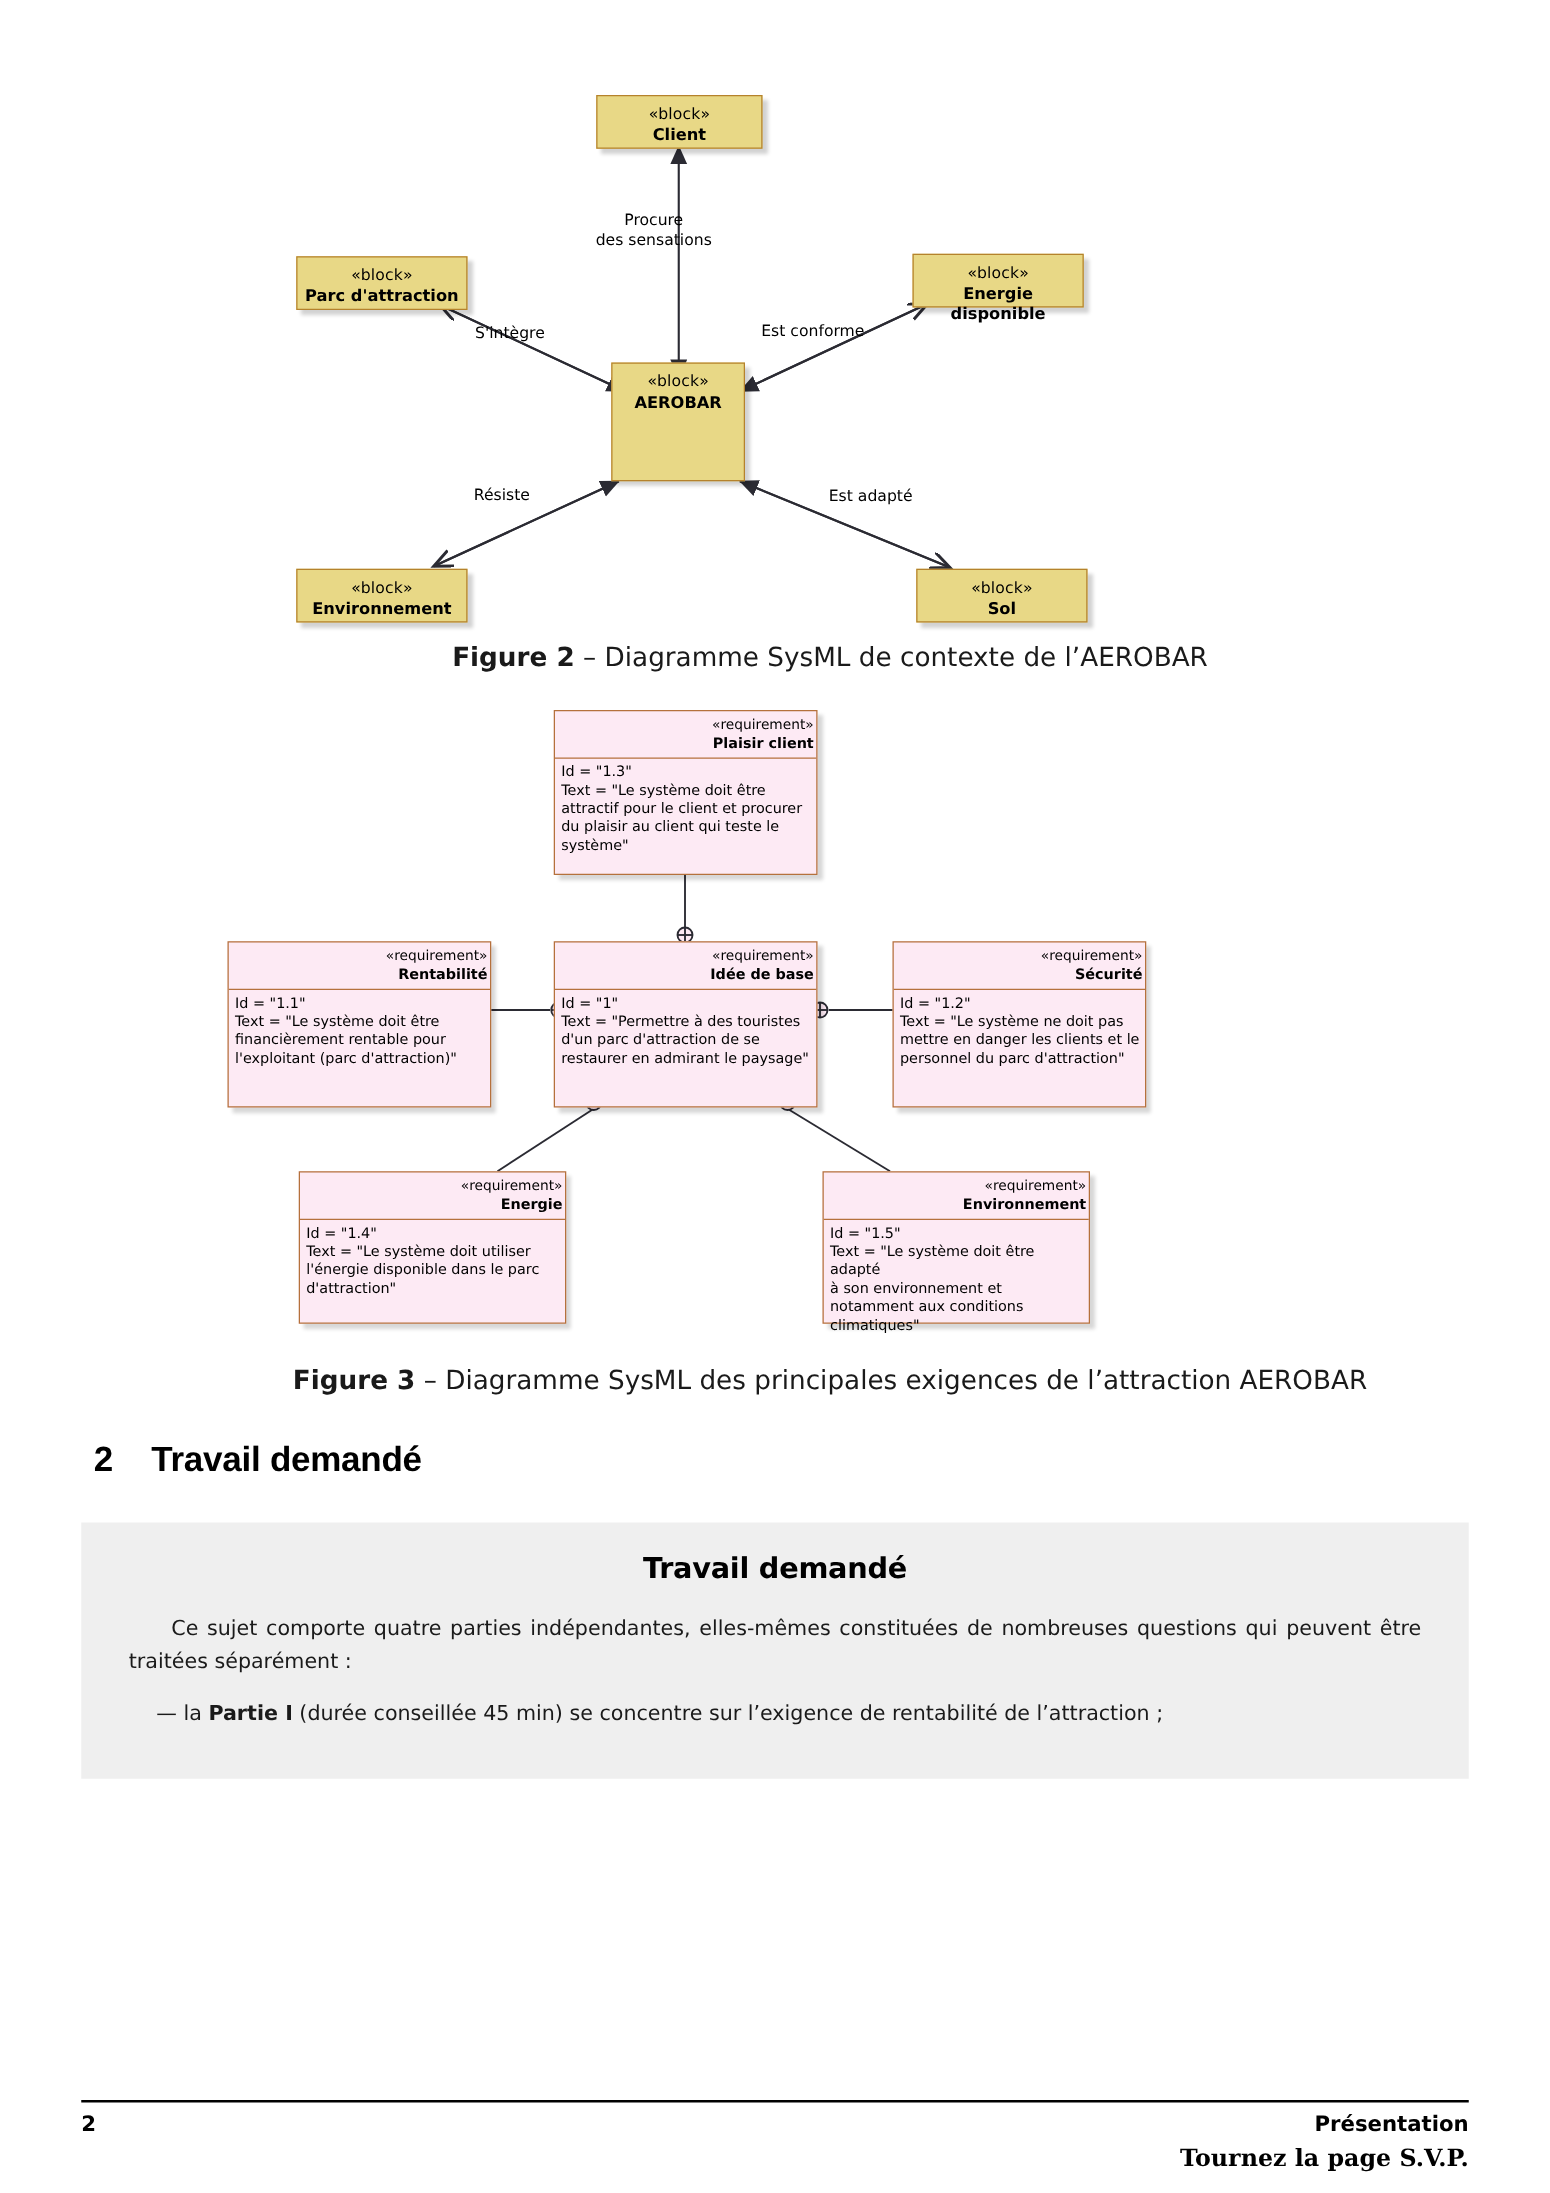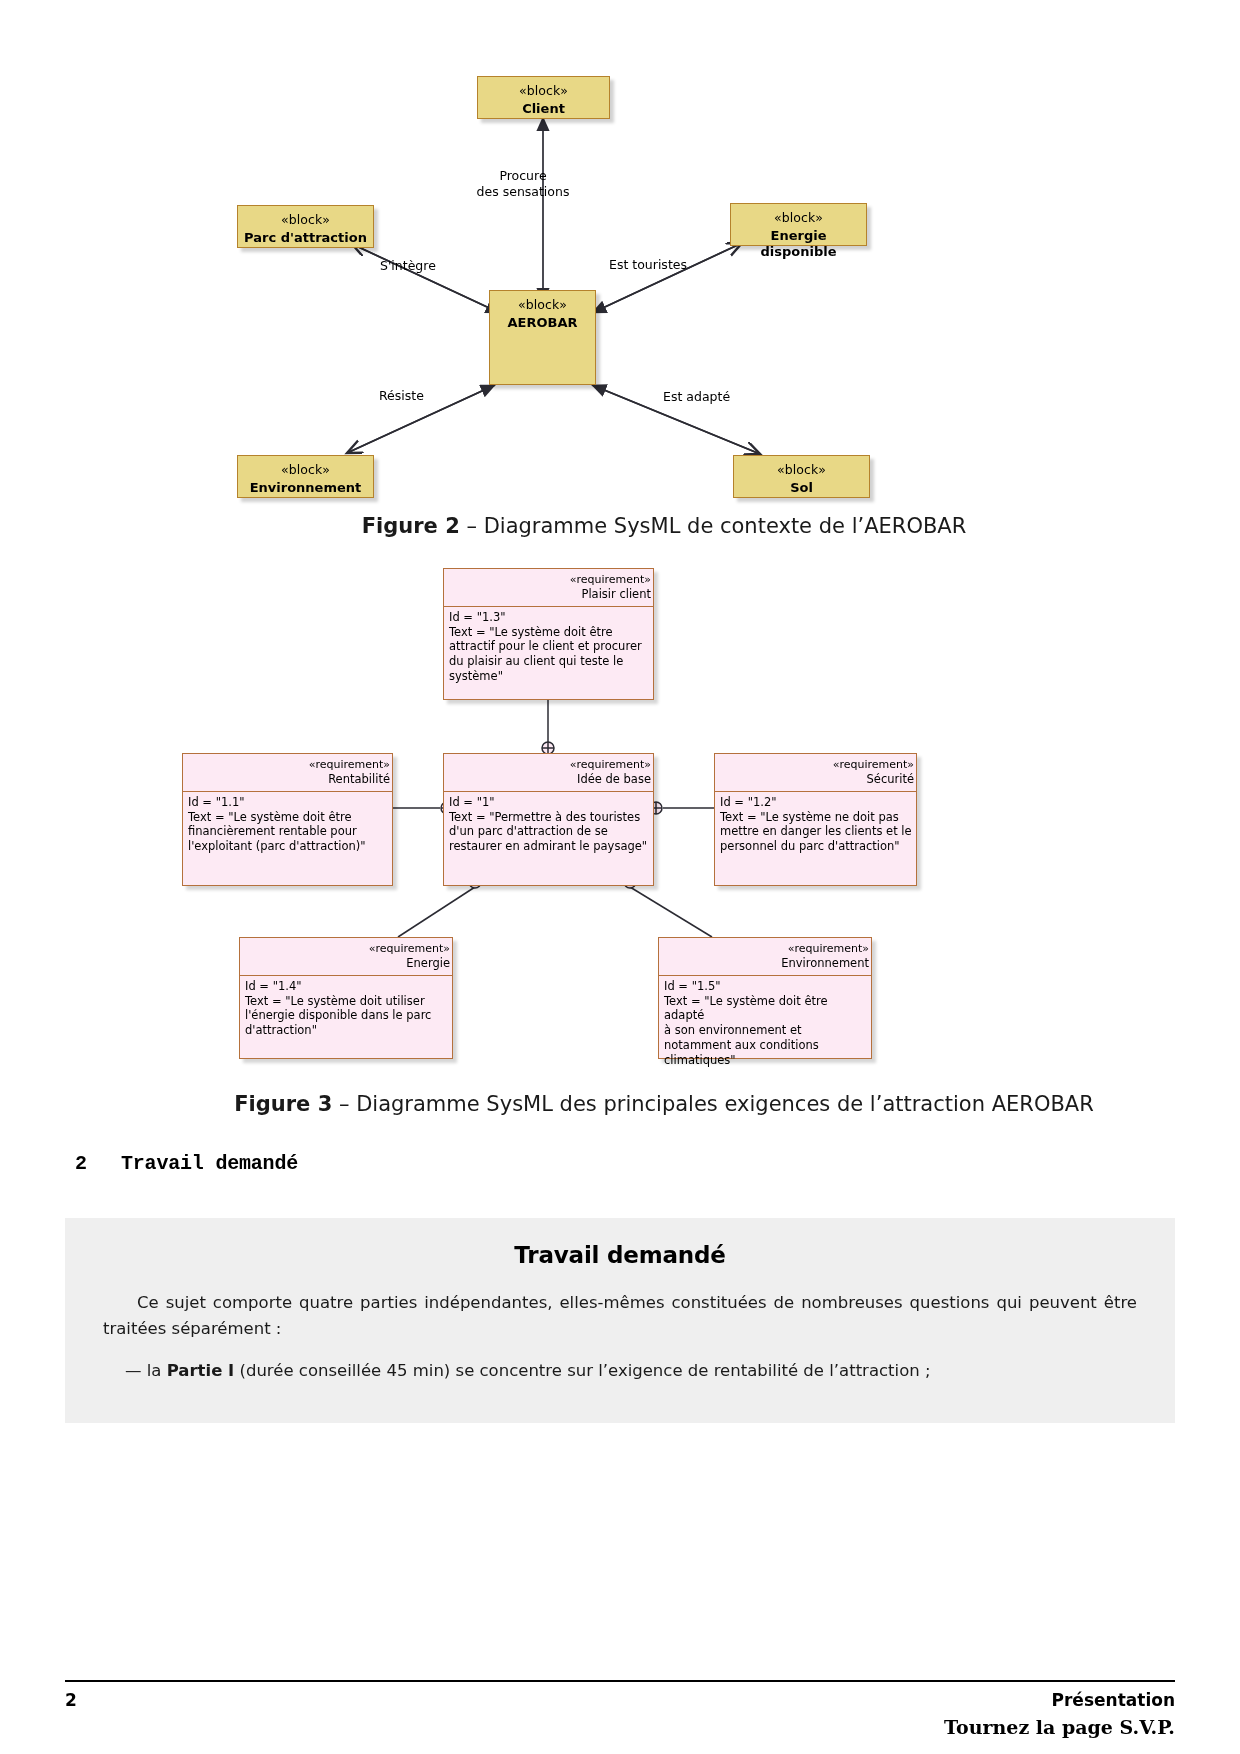--- a/index.html
+++ b/index.html
@@ -101,36 +101,36 @@
     padding: 4px 2px 5px 2px;
     border-bottom: 1.5px solid #b5713c;
   }
   .req .rstereo {
     display: block;
     font-size: 11px;
   }
   .req .rname {
     display: block;
     font-size: 11.5px;
-    font-weight: normal;
+    font-weight: bold;
     padding-top: 1px;
   }
   .req .rbody {
     padding: 3px 4px 4px 5px;
     font-size: 11.5px;
     line-height: 1.28;
     white-space: pre-line;
   }
 
   
   .sec-h {
     position: absolute;
-    font-family: Liberation Mono, monospace;
-    font-weight: bold;
-    font-size: 20px;
+    font-family: Liberation Sans, sans-serif;
+    font-weight: bold;
+    font-size: 28px;
     color: #000;
     letter-spacing: -0.2px;
   }
   .sec-h .num { display: inline-block; width: 46px; }
 
   
   .graybox {
     position: absolute;
     left: 65px;
     top: 1218px;
@@ -267,21 +267,21 @@
     </div>
 
     <div class="blk" style="left:733px; top:415px; width:137px; height:43px;">
       <span class="stereo">«block»</span>
       <span class="bname">Sol</span>
     </div>
 
     <div class="edgelabel" style="left:443px; top:128px; width:160px; white-space:pre-line;">Procure
 des sensations</div>
     <div class="edgelabel" style="left:380px; top:218px;">S'intègre</div>
-    <div class="edgelabel" style="left:609px; top:217px;">Est touristes</div>
+    <div class="edgelabel" style="left:609px; top:217px;">Est conforme</div>
     <div class="edgelabel" style="left:379px; top:348px;">Résiste</div>
     <div class="edgelabel" style="left:663px; top:349px;">Est adapté</div>
   </div>
 
   <div class="caption" style="top:514px;">
     <span class="cap-strong">Figure 2</span>
     <span>–</span>
     <span>Diagramme SysML de contexte de l’AEROBAR</span>
   </div>
 

